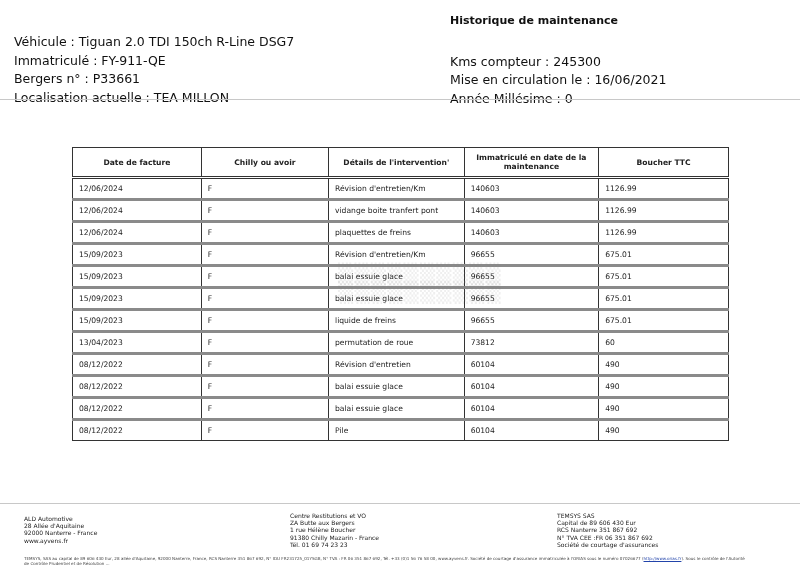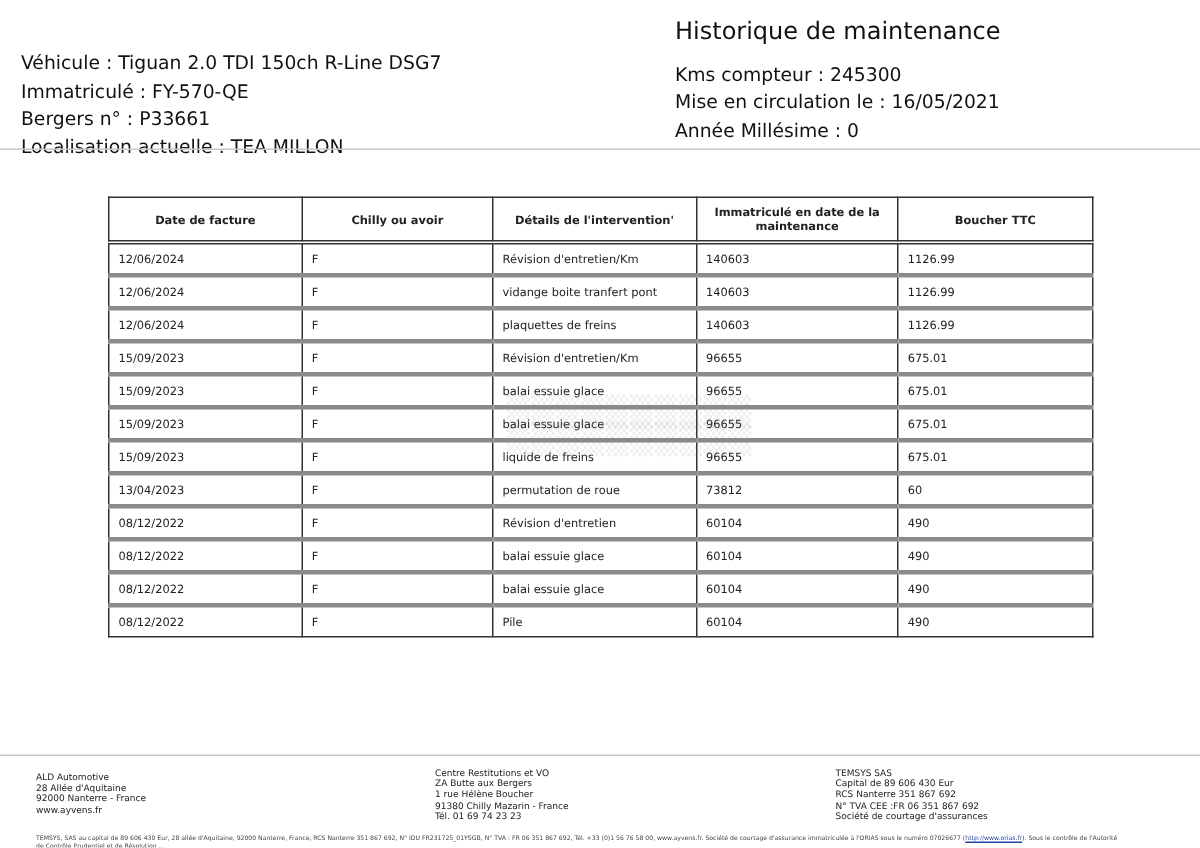--- a/index.html
+++ b/index.html
@@ -1,50 +1,50 @@
 <!DOCTYPE html>
 <html><head>
 <meta charset="utf-8">
 <style>
   html, body { margin:0; padding:0; background:#ffffff; }
   body { width:800px; height:565px; position:relative; overflow:hidden; font-family:"DejaVu Sans", sans-serif; color:#111; }
   .vehicle-info { position:absolute; left:14px; top:33px; font-size:12.5px; line-height:18.5px; color:#111; }
   .vehicle-info div { white-space:nowrap; }
   .history-block { position:absolute; left:450px; top:12px; font-size:12.5px; line-height:18.5px; color:#111; }
-  .history-title { font-weight:normal; font-size:16px; margin-bottom:10px; }
+  .history-title { font-weight:bold; font-size:11px; margin-bottom:22px; }
   .header-rule { position:absolute; left:0; top:99px; width:800px; height:0; border-top:1px solid #c8c8c8; }
   .footer-rule { position:absolute; left:0; top:503px; width:800px; height:0; border-top:1px solid #c8c8c8; }
 
-  table.maint { position:absolute; left:72px; top:131px; width:657px; border-collapse:collapse; font-size:7.6px; color:#222; }
+  table.maint { position:absolute; left:72px; top:147px; width:657px; border-collapse:collapse; font-size:7.6px; color:#222; }
   table.maint th { font-weight:bold; height:28px; border:1px solid #333; text-align:center; vertical-align:middle; padding:0 10px; line-height:9px; }
   table.maint td { height:19px; border-left:1px solid #333; border-right:1px solid #333; border-bottom:1px solid #333; border-top:3px solid #8a8a8a; padding:0 0 0 6px; vertical-align:middle; }
   table.maint tr.first td { border-top:1px solid #333; }
   table.maint tr.spacer td { height:1px; padding:0; border:none; }
   .col1 { width:131px; } .col2 { width:131px; } .col3 { width:131px; } .col4 { width:131px; } .col5 { width:131px; }
 
   .watermark { position:absolute; left:338px; top:265px; font-size:20px; color:rgba(120,120,120,0.12); font-weight:bold; line-height:18px; letter-spacing:1px; pointer-events:none; }
 
   .footer-col { position:absolute; top:515px; font-size:6px; line-height:7.2px; color:#222; }
   .footer-legal { position:absolute; left:24px; top:556px; width:760px; font-size:4.1px; line-height:5px; color:#444; white-space:nowrap; overflow:hidden; }
   .footer-legal a { color:#2244aa; text-decoration:underline; }
 </style>
 </head>
 <body>
 
 <div class="vehicle-info">
   <div>Véhicule : Tiguan 2.0 TDI 150ch R-Line DSG7</div>
-  <div>Immatriculé : FY-570-QE</div>
+  <div>Immatriculé : FY-911-QE</div>
   <div>Bergers n° : P33661</div>
   <div>Localisation actuelle : TEA MILLON</div>
 </div>
 
 <div class="history-block">
   <div class="history-title">Historique de maintenance</div>
   <div>Kms compteur : 245300</div>
-  <div>Mise en circulation le : 16/05/2021</div>
+  <div>Mise en circulation le : 16/06/2021</div>
   <div>Année Millésime : 0</div>
 </div>
 
 <div class="header-rule"></div>
 
 <table class="maint">
   <thead>
     <tr>
       <th class="col1">Date de facture</th>
       <th class="col2">Chilly ou avoir</th>

